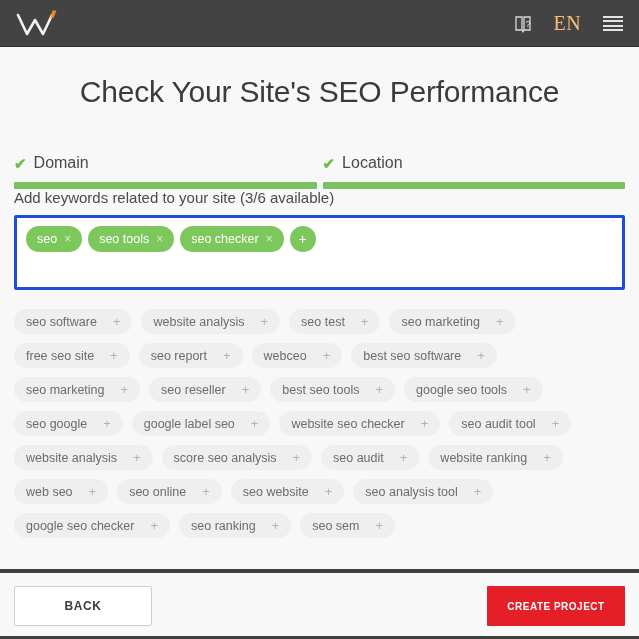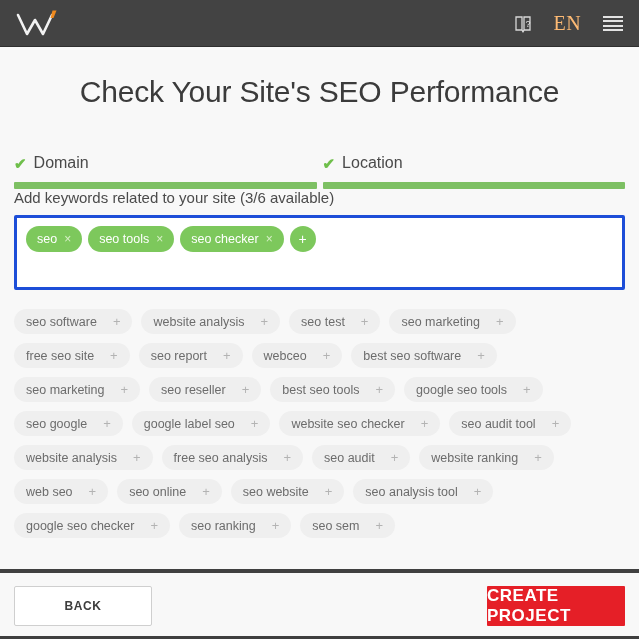--- a/index.html
+++ b/index.html
@@ -161,21 +161,21 @@
     letter-spacing: .6px;
     display:flex; align-items:center; justify-content:center;
     cursor: pointer;
   }
   .btn-create {
     width: 138px; height: 40px;
     background: #e51f27;
     border: none;
     border-radius: 1px;
     color: #ffffff;
-    font-size: 17px;
+    font-size: 10px;
     font-weight: bold;
     letter-spacing: .5px;
     display:flex; align-items:center; justify-content:center;
     cursor: pointer;
   }
   .footerline {
     position:absolute; left:0; right:0; bottom:0; height:3px; background:#3f3f3f;
   }
 </style>
 </head>
@@ -326,21 +326,21 @@
       </span>
       <span class="sug">
         <span>seo audit tool</span>
         <span class="plus">+</span>
       </span>
       <span class="sug">
         <span>website analysis</span>
         <span class="plus">+</span>
       </span>
       <span class="sug">
-        <span>free seo analysis</span>
+        <span>score seo analysis</span>
         <span class="plus">+</span>
       </span>
       <span class="sug">
         <span>seo audit</span>
         <span class="plus">+</span>
       </span>
       <span class="sug">
         <span>website ranking</span>
         <span class="plus">+</span>
       </span>

